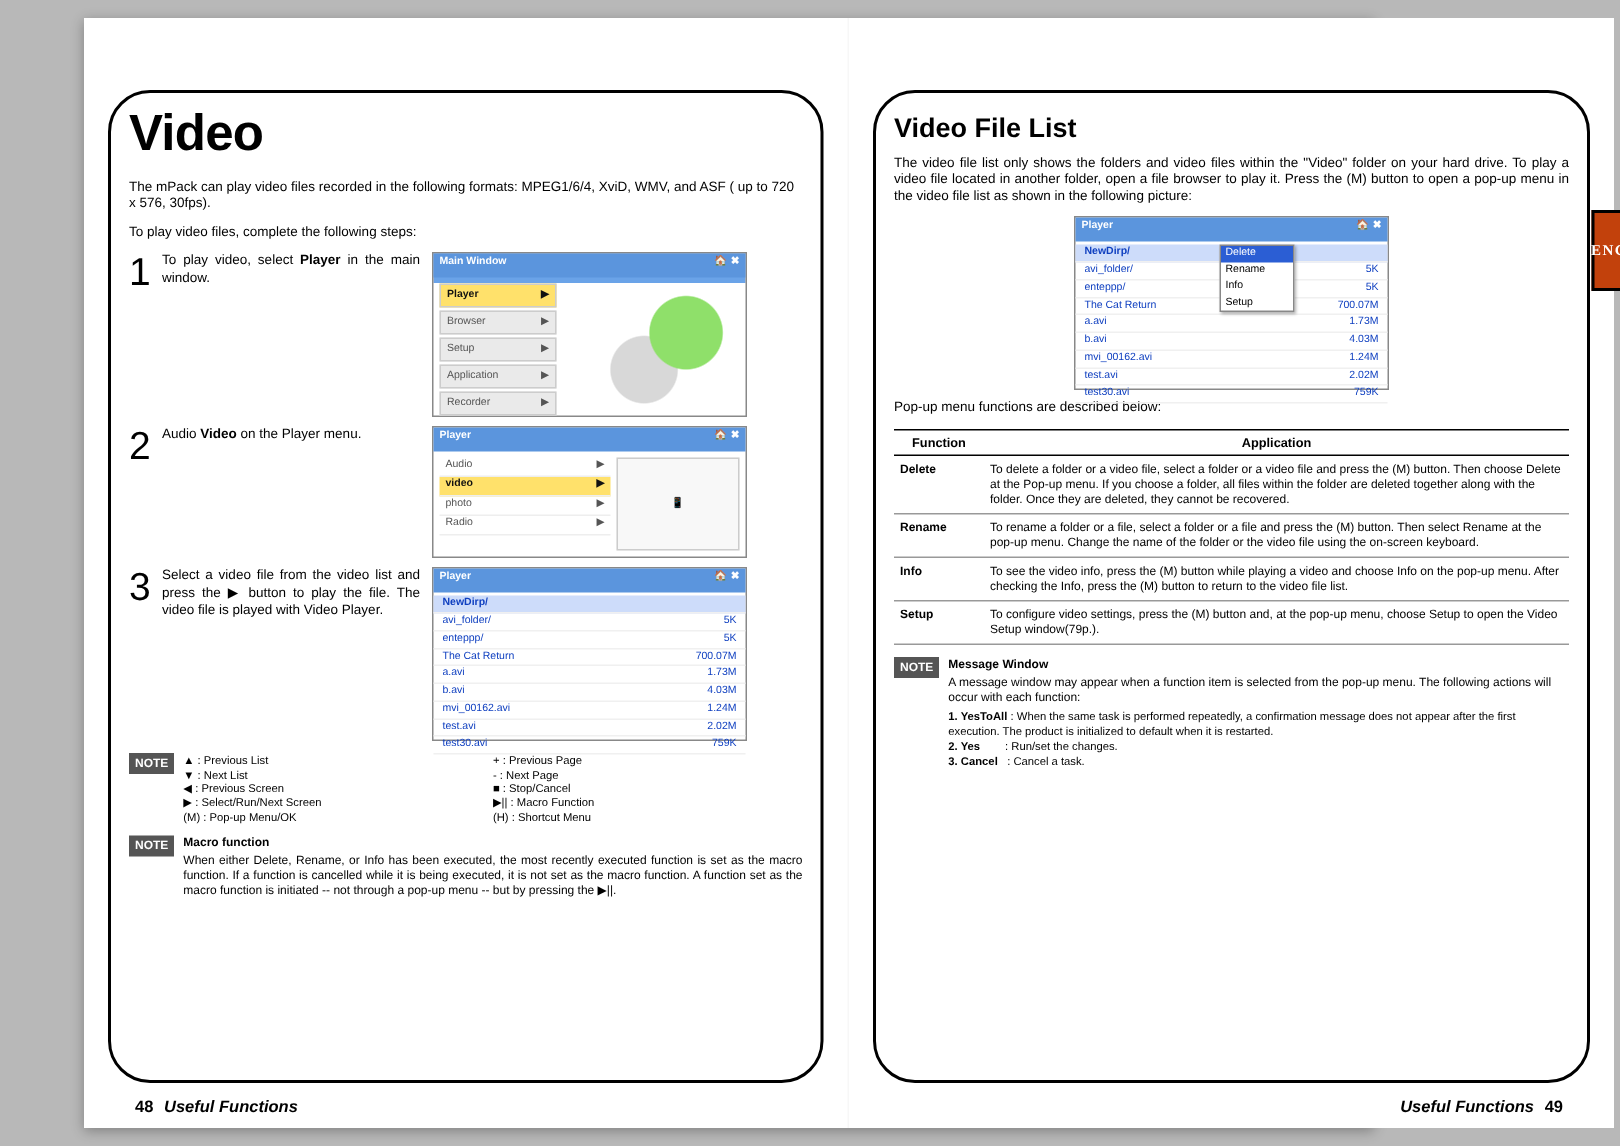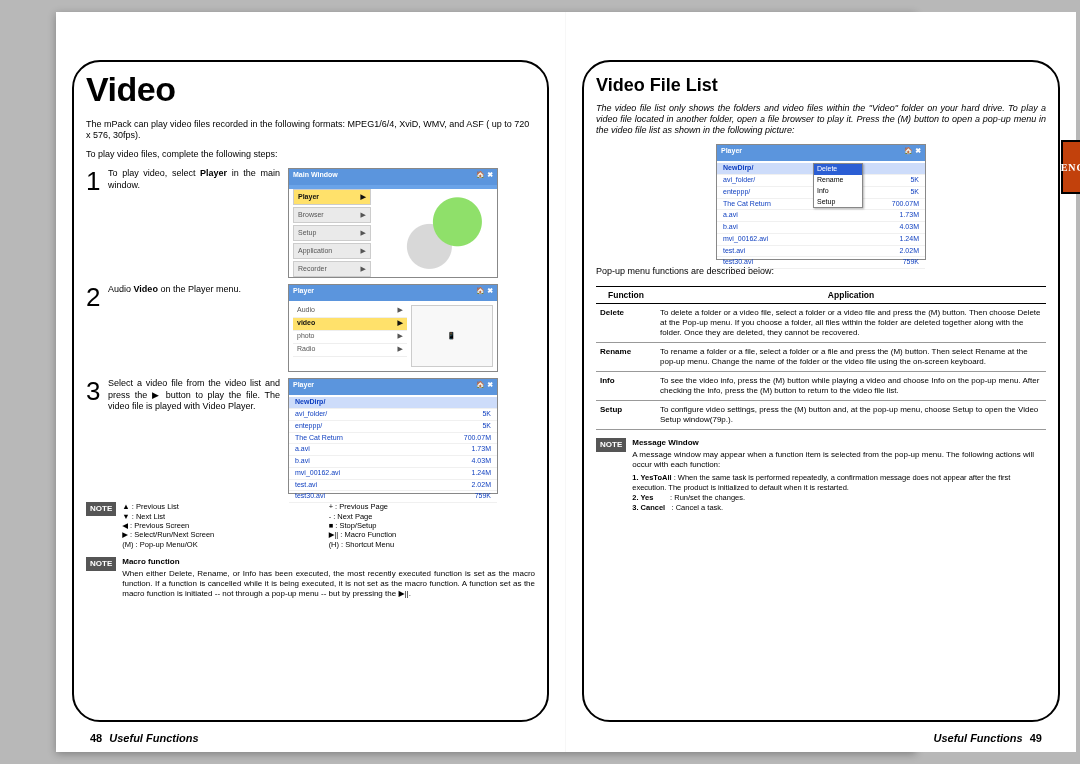--- a/index.html
+++ b/index.html
@@ -286,21 +286,21 @@
             <div class="joy-col">
               <div class="bullet">▲ : Previous List</div>
               <div class="bullet">▼ : Next List</div>
               <div class="bullet">◀ : Previous Screen</div>
               <div class="bullet">▶ : Select/Run/Next Screen</div>
               <div class="bullet">(M) : Pop-up Menu/OK</div>
             </div>
             <div class="joy-col">
               <div class="bullet">+ : Previous Page</div>
               <div class="bullet">- : Next Page</div>
-              <div class="bullet">■ : Stop/Setup</div>
+              <div class="bullet">■ : Stop/Cancel</div>
               <div class="bullet">▶|| : Macro Function</div>
               <div class="bullet">(H) : Shortcut Menu</div>
             </div>
           </div>
         </div>
       </div>
 
       <div class="note-box">
         <div class="note-tab">NOTE</div>
         <div class="note-body">
@@ -314,21 +314,21 @@
       <span class="pg-num">48</span>
       <span>Useful Functions</span>
     </div>
   </div>
 
   <div class="page page-right right-col">
     <div class="page-frame"></div>
     <div class="lang-tab">ENG</div>
     <div class="page-content">
       <h2 class="sub">Video File List</h2>
-      <div class="intro" style="text-align:justify;font-style:italic;">The video file list only shows the folders and video files within the "Video" folder on your hard drive. To play a video file located in another folder, open a file browser to play it. Press the (M) button to open a pop-up menu in the video file list as shown in the following picture:</div>
+      <div class="intro" style="text-align:justify;">The video file list only shows the folders and video files within the "Video" folder on your hard drive. To play a video file located in another folder, open a file browser to play it. Press the (M) button to open a pop-up menu in the video file list as shown in the following picture:</div>
 
       <div class="screenshot sc-files centered-shot" style="width:210px;">
         <div class="titlebar">
             <span>Player</span>
             <span>🏠 ✖</span>
           </div>
         <div class="flist">
           <div class="frow hdr">
               <span>NewDirp/</span>
               <span></span>

